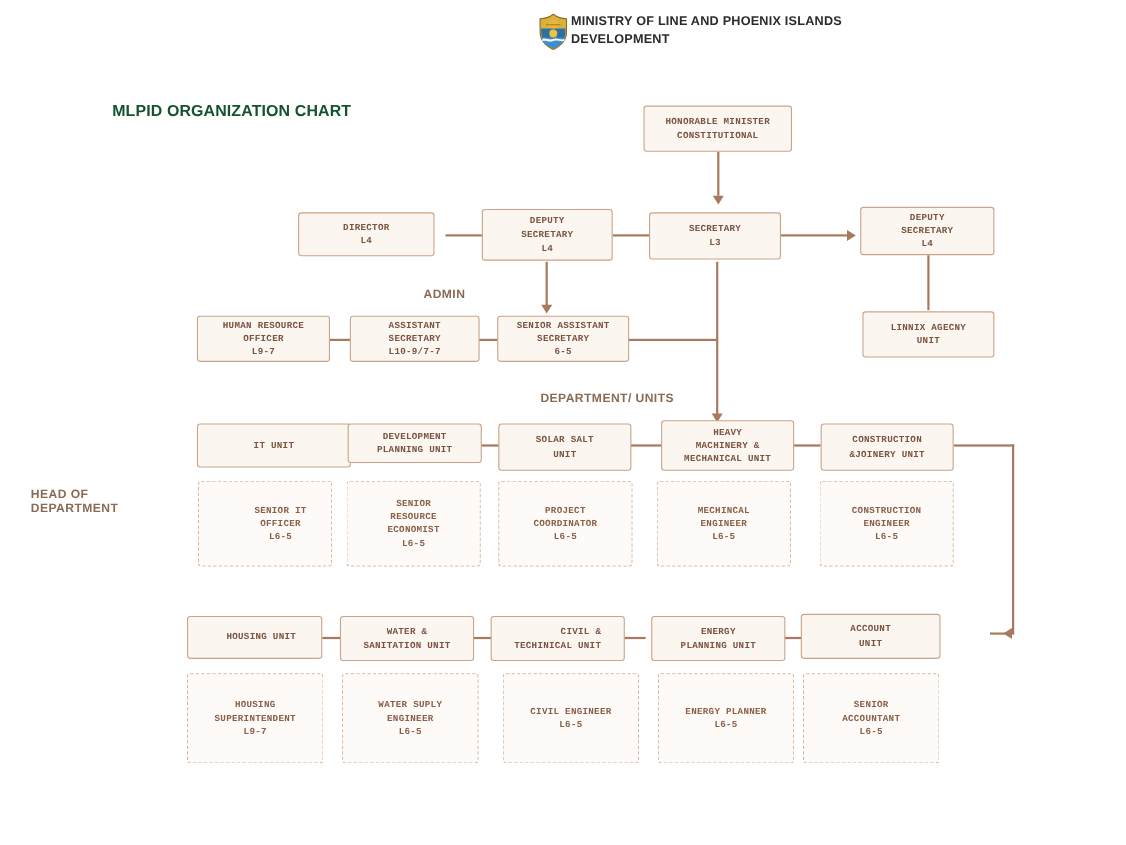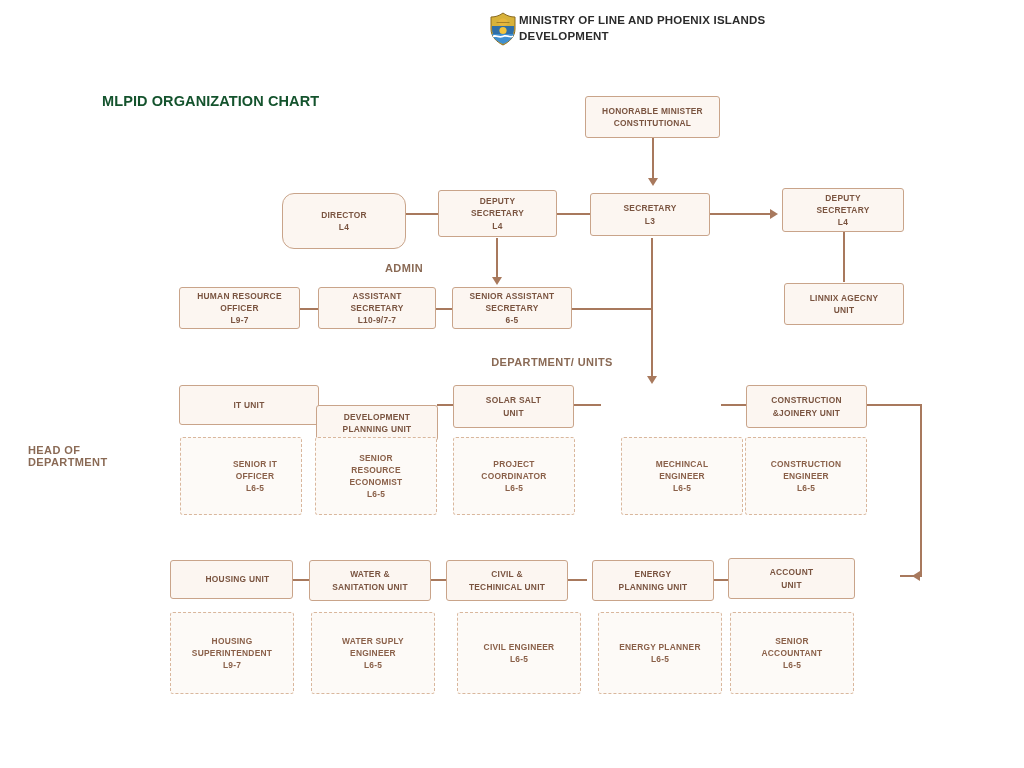--- a/index.html
+++ b/index.html
@@ -74,21 +74,21 @@
     line-height: 1.45;
     letter-spacing: .25px;
     color: #7a5440;
     padding: 2px 4px;
   }
   .node.dashed {
     background: #fdfaf7;
     border: 1px dashed #d9b79d;
     color: #8a6049;
   }
-  .node span { display: block; white-space: pre-line; }
+  .node span { display: block; white-space: pre-line; font-family: Liberation Mono, monospace; }
 
   
   .plain-label {
     position: absolute;
     font-size: 11px;
     font-weight: bold;
     letter-spacing: .4px;
     color: #8a6a55;
     text-align: center;
   }
@@ -176,21 +176,21 @@
 
   <div class="plain-label" style="left:374px; top:262px; width:60px;">ADMIN</div>
   <div class="plain-label" style="left:487px; top:356px; width:130px;">DEPARTMENT/ UNITS</div>
   <div class="plain-label" style="left:28px; top:444px; width:130px; text-align:left;">HEAD OF DEPARTMENT</div>
 
   <div class="node" style="left:585px; top:96px; width:135px; height:42px;">
     <span>HONORABLE MINISTER
 CONSTITUTIONAL</span>
   </div>
 
-  <div class="node" style="left:282px; top:193px; width:124px; height:56px;border-radius:12px;">
+  <div class="node" style="left:271px; top:193px; width:124px; height:40px;">
     <span>DIRECTOR
 L4</span>
   </div>
 
   <div class="node" style="left:438px; top:190px; width:119px; height:47px;">
     <span>DEPUTY
 SECRETARY
 L4</span>
   </div>
 
@@ -225,30 +225,35 @@
   <div class="node" style="left:452px; top:287px; width:120px; height:42px;">
     <span>SENIOR ASSISTANT
 SECRETARY
 6-5</span>
   </div>
 
   <div class="node" style="left:179px; top:385px; width:140px; height:40px;">
     <span>IT UNIT</span>
   </div>
 
-  <div class="node" style="left:316px; top:385px; width:122px; height:36px;margin-top:20px;">
+  <div class="node" style="left:316px; top:385px; width:122px; height:36px;">
     <span>DEVELOPMENT
 PLANNING UNIT</span>
   </div>
 
   <div class="node" style="left:453px; top:385px; width:121px; height:43px;">
     <span>SOLAR SALT
 UNIT</span>
   </div>
 
+  <div class="node" style="left:601px; top:382px; width:121px; height:46px;">
+    <span>HEAVY
+MACHINERY &amp;
+MECHANICAL UNIT</span>
+  </div>
 
   <div class="node" style="left:746px; top:385px; width:121px; height:43px;">
     <span>CONSTRUCTION
 &amp;JOINERY UNIT</span>
   </div>
 
   <div class="node dashed" style="left:180px; top:437px; width:122px; height:78px;padding-left:32px;">
     <span>SENIOR IT
 OFFICER
 L6-5</span>
@@ -260,42 +265,42 @@
 ECONOMIST
 L6-5</span>
   </div>
 
   <div class="node dashed" style="left:453px; top:437px; width:122px; height:78px;">
     <span>PROJECT
 COORDINATOR
 L6-5</span>
   </div>
 
-  <div class="node dashed" style="left:621px; top:437px; width:122px; height:78px;">
+  <div class="node dashed" style="left:597px; top:437px; width:122px; height:78px;">
     <span>MECHINCAL
 ENGINEER
 L6-5</span>
   </div>
 
   <div class="node dashed" style="left:745px; top:437px; width:122px; height:78px;">
     <span>CONSTRUCTION
 ENGINEER
 L6-5</span>
   </div>
 
   <div class="node" style="left:170px; top:560px; width:123px; height:39px;padding-left:16px;">
     <span>HOUSING UNIT</span>
   </div>
 
   <div class="node" style="left:309px; top:560px; width:122px; height:41px;">
     <span>WATER &amp;
 SANITATION UNIT</span>
   </div>
 
-  <div class="node" style="left:446px; top:560px; width:122px; height:41px;">
+  <div class="node" style="left:446px; top:560px; width:122px; height:41px;text-align:right;">
     <span>CIVIL &amp;
 TECHINICAL UNIT</span>
   </div>
 
   <div class="node" style="left:592px; top:560px; width:122px; height:41px;">
     <span>ENERGY
 PLANNING UNIT</span>
   </div>
 
   <div class="node" style="left:728px; top:558px; width:127px; height:41px;">

